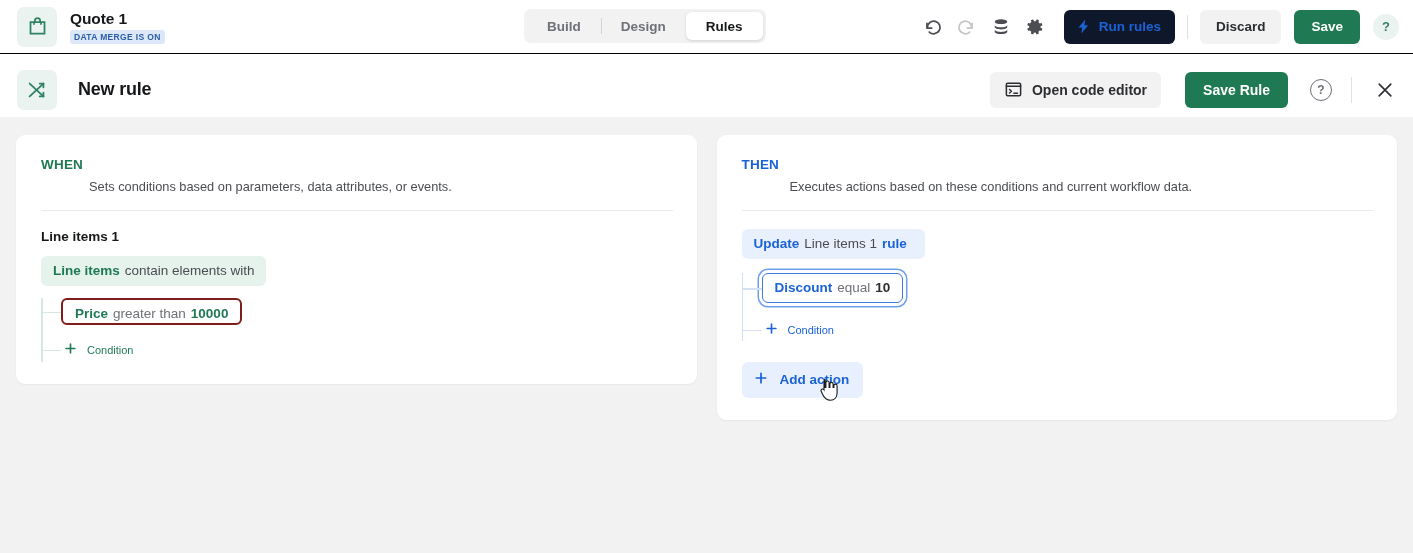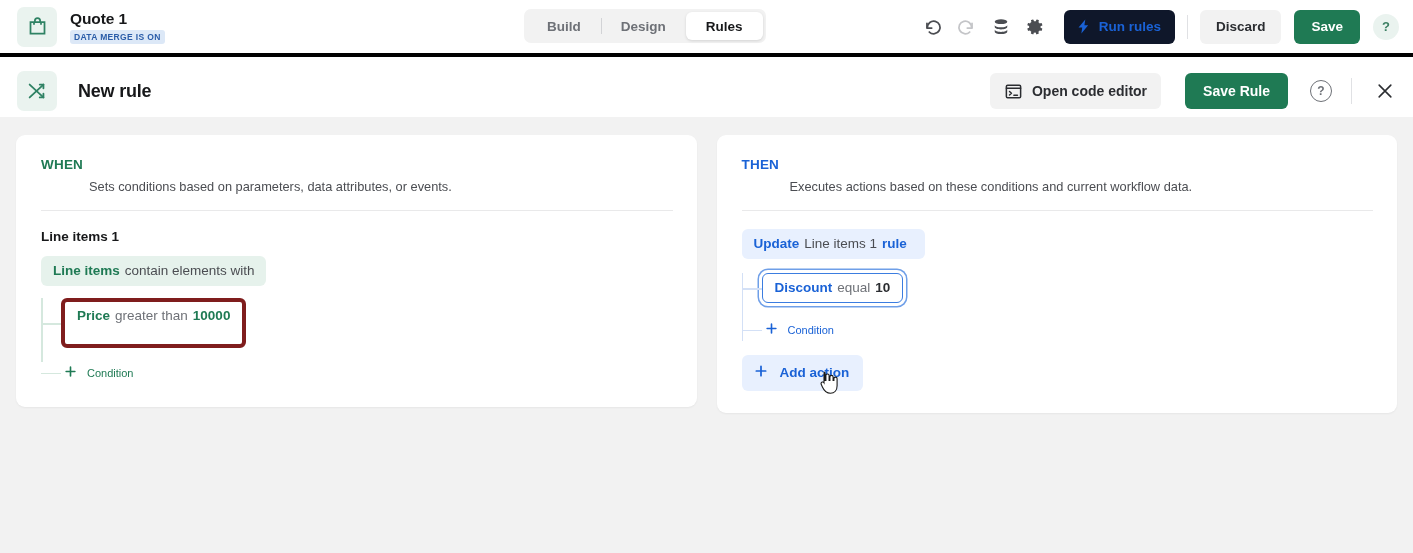--- a/index.html
+++ b/index.html
@@ -85,21 +85,21 @@
   .help-circle {
     width: 26px; height: 26px; border-radius: 50%;
     background: #eaf3ef; margin-left: 13px;
     display: flex; align-items: center; justify-content: center;
     font-size: 13px; font-weight: bold; color: #3c7f63; cursor: pointer;
   }
 
   
   .subheader {
     height: 64px; background: #ffffff;
-    border-top: 4px solid #000000;
+    border-top: 1px solid #000000;
     display: flex; align-items: center;
     padding: 8px 14px 0 17px;
   }
   .rule-icon {
     width: 40px; height: 40px; border-radius: 7px; background: #eaf3ef;
     display: flex; align-items: center; justify-content: center;
   }
   .rule-title {
     margin-left: 21px; font-size: 18px; font-weight: bold;
     color: #17181a; letter-spacing: -0.2px;
@@ -162,22 +162,22 @@
     padding: 7px 11px 8px 12px; margin-top: 12px;
   }
   .pill-head-green b { color: #1f7a54; font-weight: bold; }
   .pill-head-blue {
     background: #e8f0fe; color: #4b4d52;
     padding: 7px 18px 8px 12px; margin-top: 12px;
   }
   .pill-head-blue b { color: #1a62d6; font-weight: bold; }
 
   .pill-cond-green {
-    background: #ffffff; border: 4px solid #7f1d1d;
-    color: #6e7177; padding: 6px 12px 21px 12px;
+    background: #ffffff; border: 2px solid #7f1d1d;
+    color: #6e7177; padding: 6px 12px 2px 12px;
   }
   .pill-cond-green b.k { color: #1f7a54; font-weight: bold; }
   .pill-cond-green b.v { color: #1f7a54; font-weight: bold; }
 
   .pill-cond-blue {
     background: #ffffff; border: 1.5px solid #3b7de0;
     color: #6e7177; padding: 6px 12px 7px 12px;
     box-shadow: 0 0 0 3px #ffffff, 0 0 0 4.5px #6f9fe8;
     border-radius: 6px;
   }
@@ -396,21 +396,21 @@
           <span class="plus">
             <svg width="15" height="15" viewBox="0 0 24 24" fill="none" stroke="#1a62d6" stroke-width="2.6" stroke-linecap="round">
               <path d="M12 5v14M5 12h14"></path>
             </svg>
           </span>
           <span>Condition</span>
         </div>
       </div>
     </div>
 
-    <div style="margin-top:13px; position:relative; display:inline-block;">
+    <div style="margin-top:20px; position:relative; display:inline-block;">
       <div class="add-block blue">
         <span class="plus">
           <svg width="16" height="16" viewBox="0 0 24 24" fill="none" stroke="#1a62d6" stroke-width="2.6" stroke-linecap="round">
             <path d="M12 5v14M5 12h14"></path>
           </svg>
         </span>
         <span>Add action</span>
       </div>
       <span class="cursor-hand" style="left:76px; top:16px;">
         <svg width="20" height="24" viewBox="0 0 20 24">

